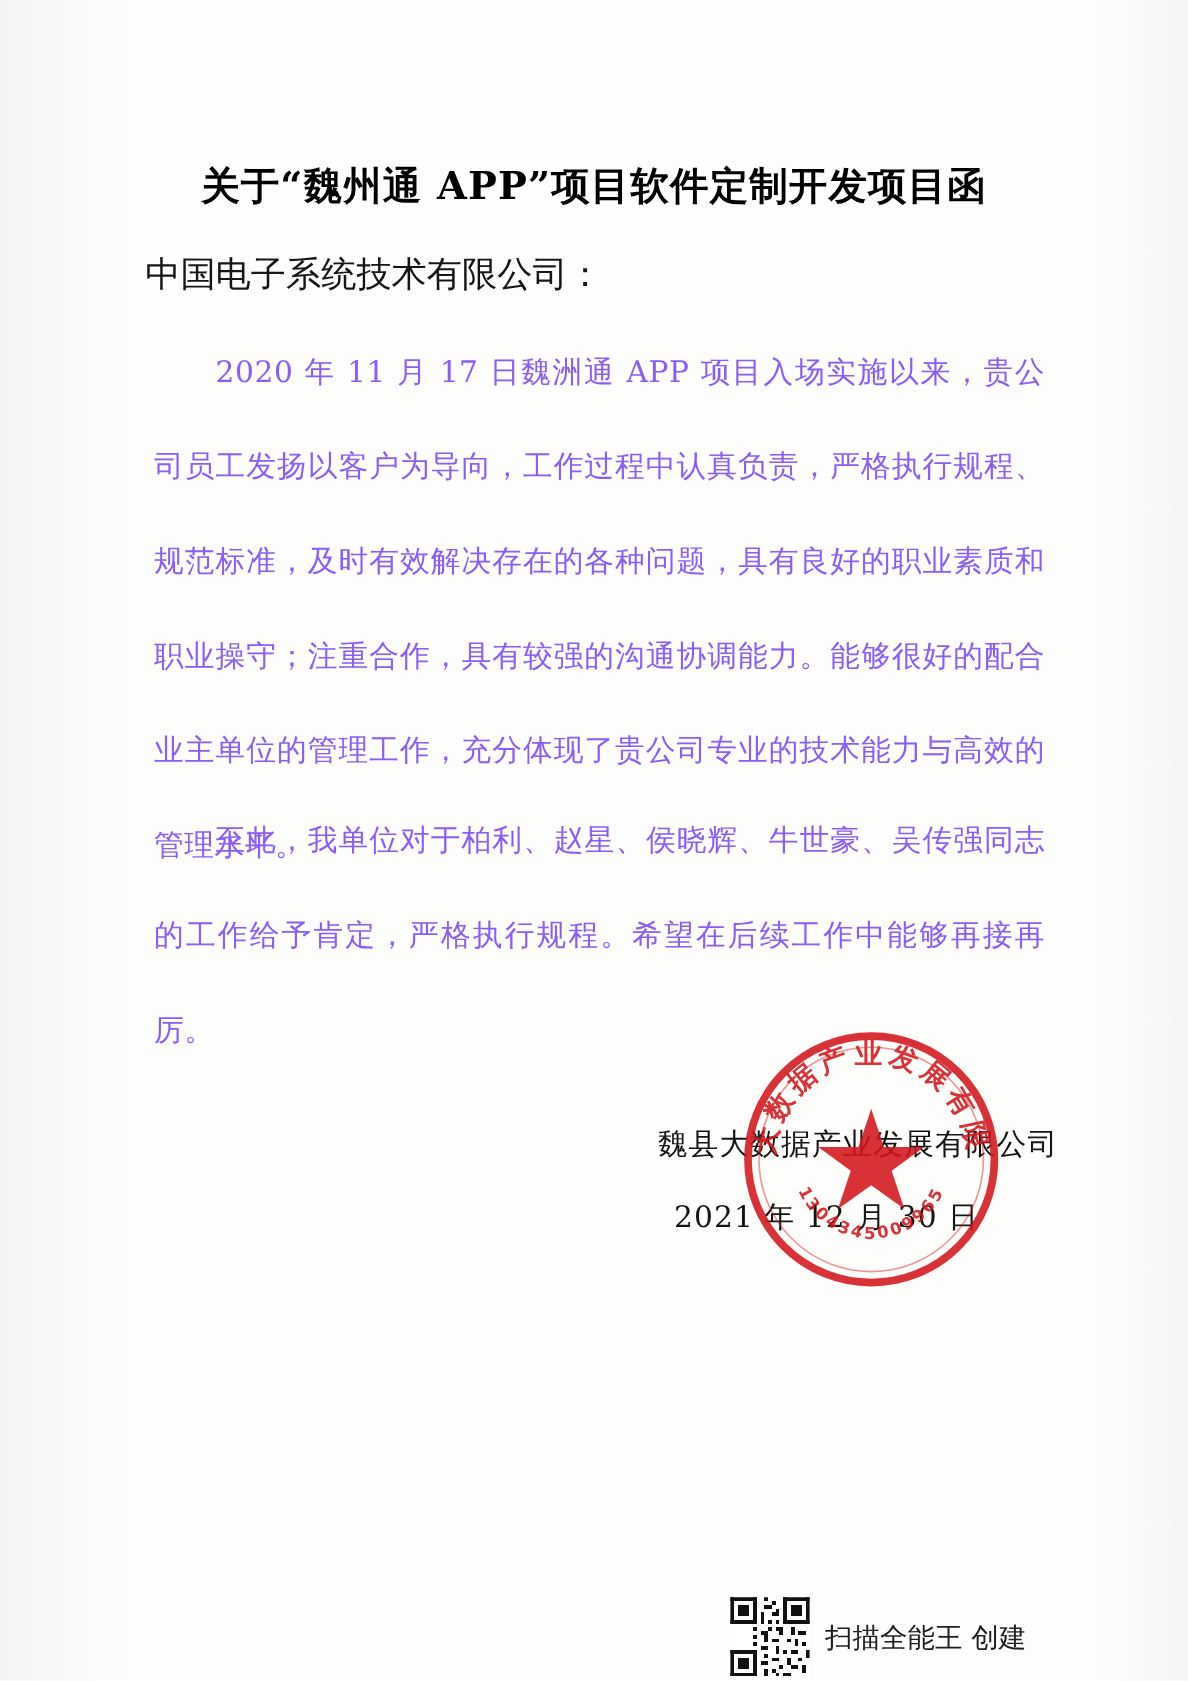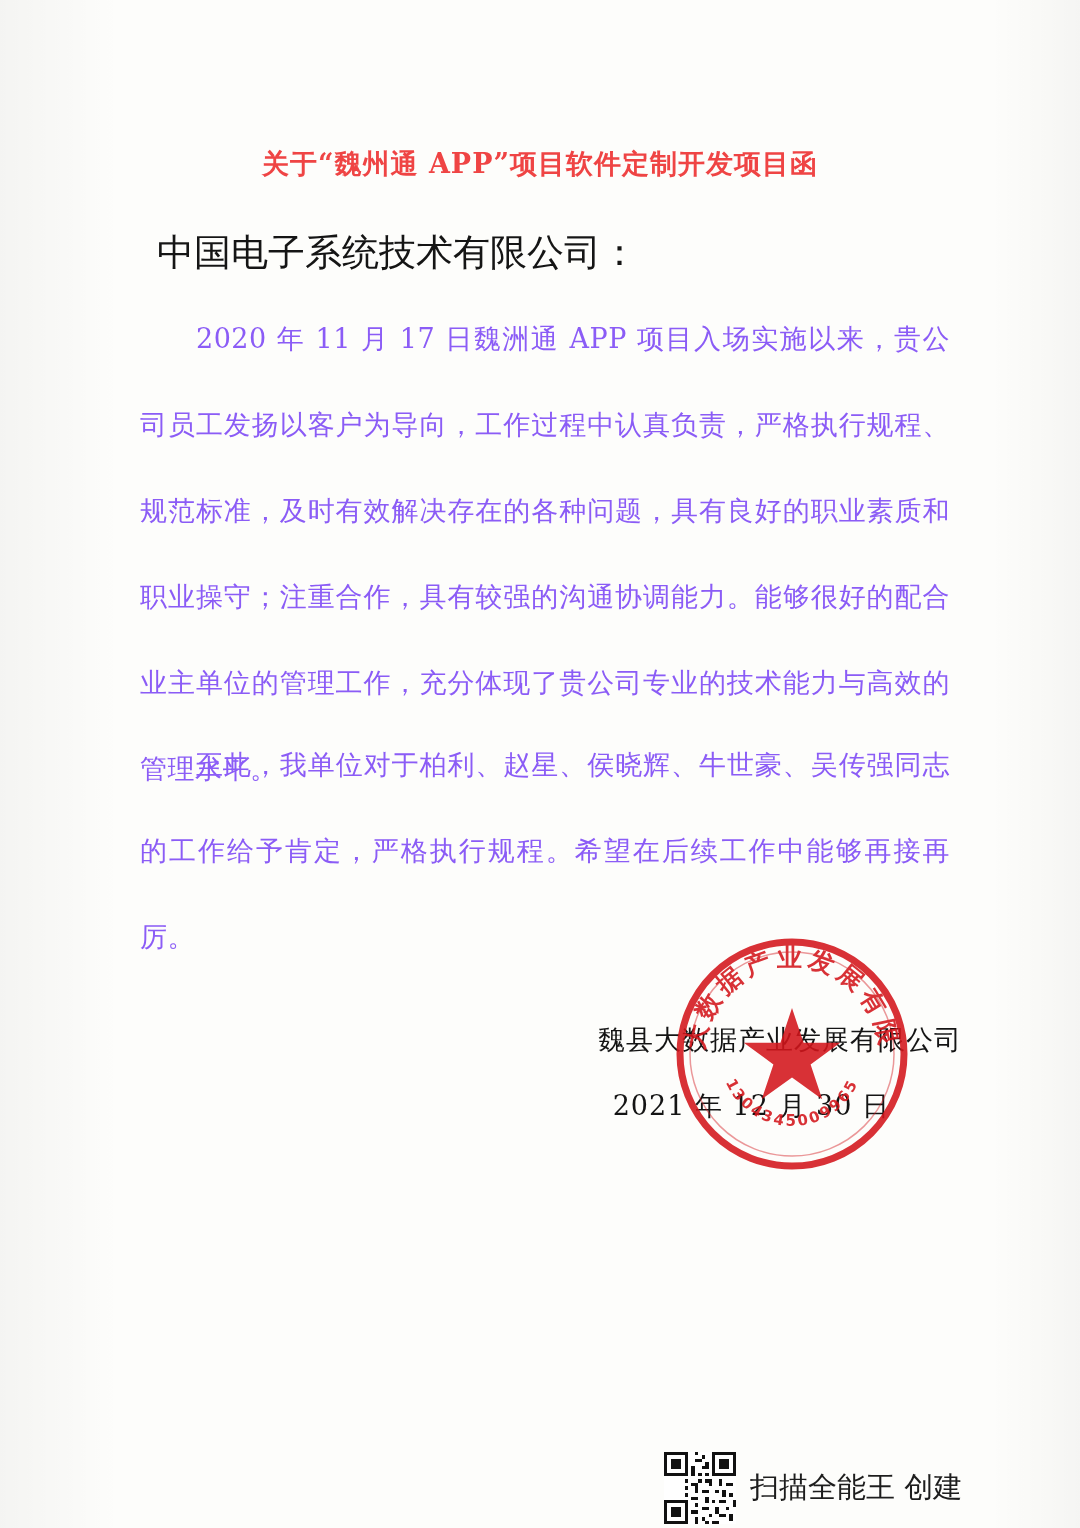--- a/index.html
+++ b/index.html
@@ -39,31 +39,31 @@
     background: linear-gradient(to left, rgba(0,0,0,0.03), rgba(0,0,0,0));
     pointer-events: none;
   }
 
   .doc-title {
     position: absolute;
     top: 146px;
     left: 0;
     width: 1080px;
     text-align: center;
-    font-size: 27px;
+    font-size: 35px;
     font-weight: 700;
     letter-spacing: 1px;
-    color: #ef4444;
+    color: #000000;
   }
 
   .addressee {
     position: absolute;
     top: 228px;
-    left: 157px;
-    font-size: 37px;
+    left: 132px;
+    font-size: 32px;
     color: #151515;
   }
   .para {
     font-size: 27px;
     line-height: 86px;
     text-align: justify;
     text-justify: inter-ideograph;
     text-indent: 56px;
     color: #8b5cf6;
     letter-spacing: 0.5px;
@@ -103,21 +103,21 @@
     align-items: center;
     gap: 14px;
   }
   .qr {
     width: 72px;
     height: 72px;
     display: block;
     background: #fff;
   }
   .qr-caption {
-    font-size: 29px;
+    font-size: 25px;
     color: #1d1d1d;
     font-family: "DejaVu Sans", "Liberation Sans", sans-serif;
     white-space: nowrap;
   }
 </style>
 </head>
 <body>
 
 <div class="page">
 

